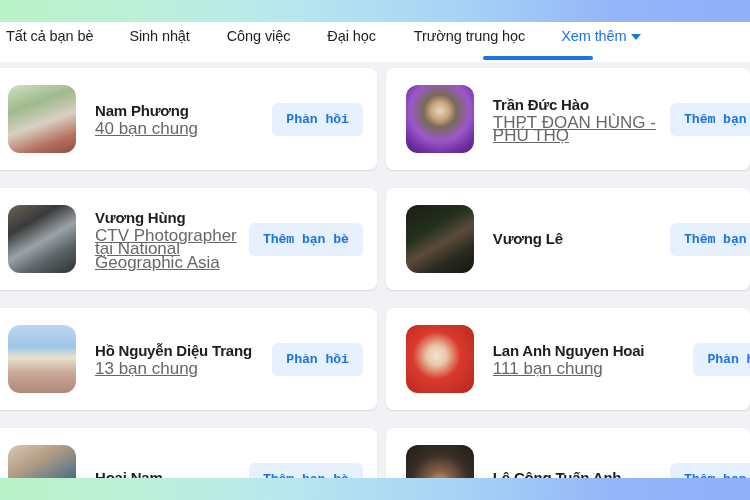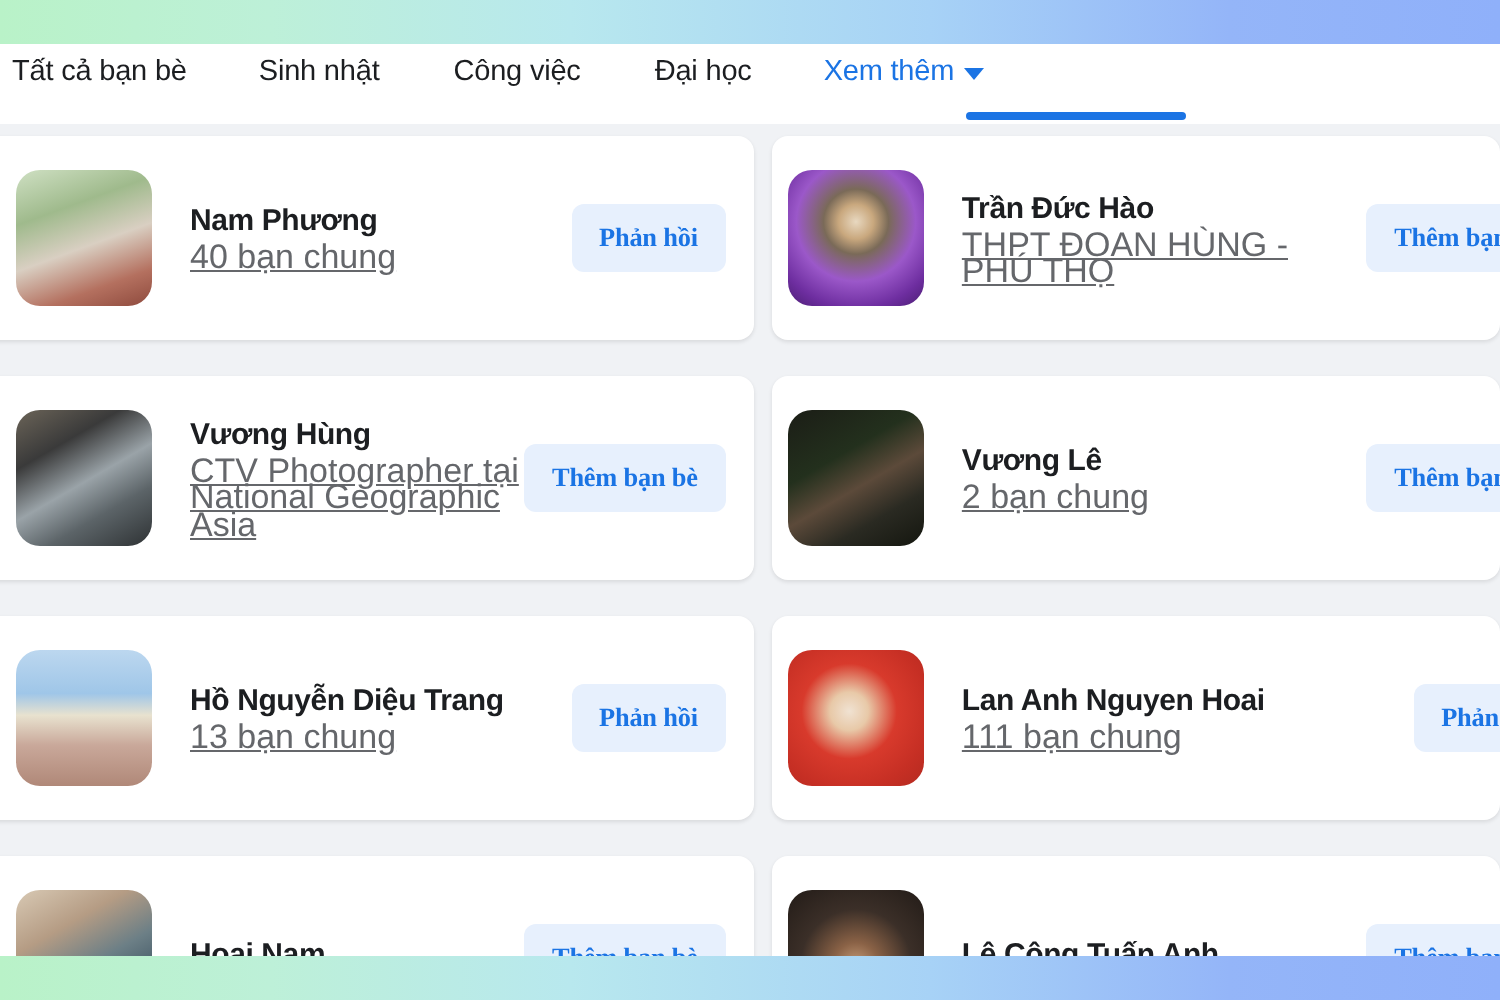--- a/index.html
+++ b/index.html
@@ -64,21 +64,21 @@
   .card {
     background:#ffffff;
     border-radius:8px;
     box-shadow:0 1px 2px rgba(0,0,0,0.10);
     height:102px;
     display:flex;
     align-items:center;
     position:relative;
   }
   .card-left  { width:389px; margin-left:-8px; padding-left:16px; }
-  .card-right { width:368px; margin-left:9px; padding-left:8px; }
+  .card-right { width:368px; margin-left:9px; padding-left:20px; }
 
   .avatar {
     width:68px; height:68px;
     border-radius:12px;
     flex:0 0 68px;
     background-size:cover;
     background-position:center;
     overflow:hidden;
     position:relative;
   }
@@ -99,21 +99,21 @@
   .action-btn {
     background:#e7f0fd;
     color:#1b74e4;
     font-size:13.2px;
     font-weight:bold;
     border:none;
     border-radius:6px;
     padding:9px 14px;
     white-space:nowrap;
     cursor:pointer;
-    font-family:Liberation Serif, serif;
+    font-family:Liberation Mono, monospace;
     letter-spacing:-0.1px;
     flex:0 0 auto;
   }
   .btn-slot { margin-left:auto; margin-right:14px; }
   .btn-slot-clip { margin-left:auto; margin-right:-34px; }
 </style>
 </head>
 <body>
 
 <div class="edge-gradient edge-top"></div>
@@ -125,20 +125,23 @@
   </div>
   <div class="tab" style="margin-left:36px;">
     <span>Sinh nhật</span>
   </div>
   <div class="tab" style="margin-left:37px;text-align:right;">
     <span>Công việc</span>
   </div>
   <div class="tab" style="margin-left:37px;">
     <span>Đại học</span>
   </div>
+  <div class="tab" style="margin-left:38px;">
+    <span>Trường trung học</span>
+  </div>
   <div class="tab tab-active" style="margin-left:36px;">
     <span>Xem thêm</span>
     <span class="caret"></span>
   </div>
 </div>
 <div class="tab-underline"></div>
 
 <div class="content">
 
   <div class="row" style="top:6px;">
@@ -180,21 +183,20 @@
       <div class="btn-slot">
         <button class="action-btn">Thêm bạn bè</button>
       </div>
     </div>
     <div class="card card-right">
       <div class="avatar">
         <div class="avatar-inner" style="background:linear-gradient(150deg,#1b1d16 0%,#23301d 35%,#5c4a3a 55%,#2a2a22 75%,#14160f 100%);"></div>
       </div>
       <div class="info">
         <div class="pname">Vương Lê</div>
-        <div class="psub">2 bạn chung</div>
       </div>
       <div class="btn-slot-clip">
         <button class="action-btn">Thêm bạn bè</button>
       </div>
     </div>
   </div>
 
   <div class="row" style="top:246px;">
     <div class="card card-left">
       <div class="avatar">

